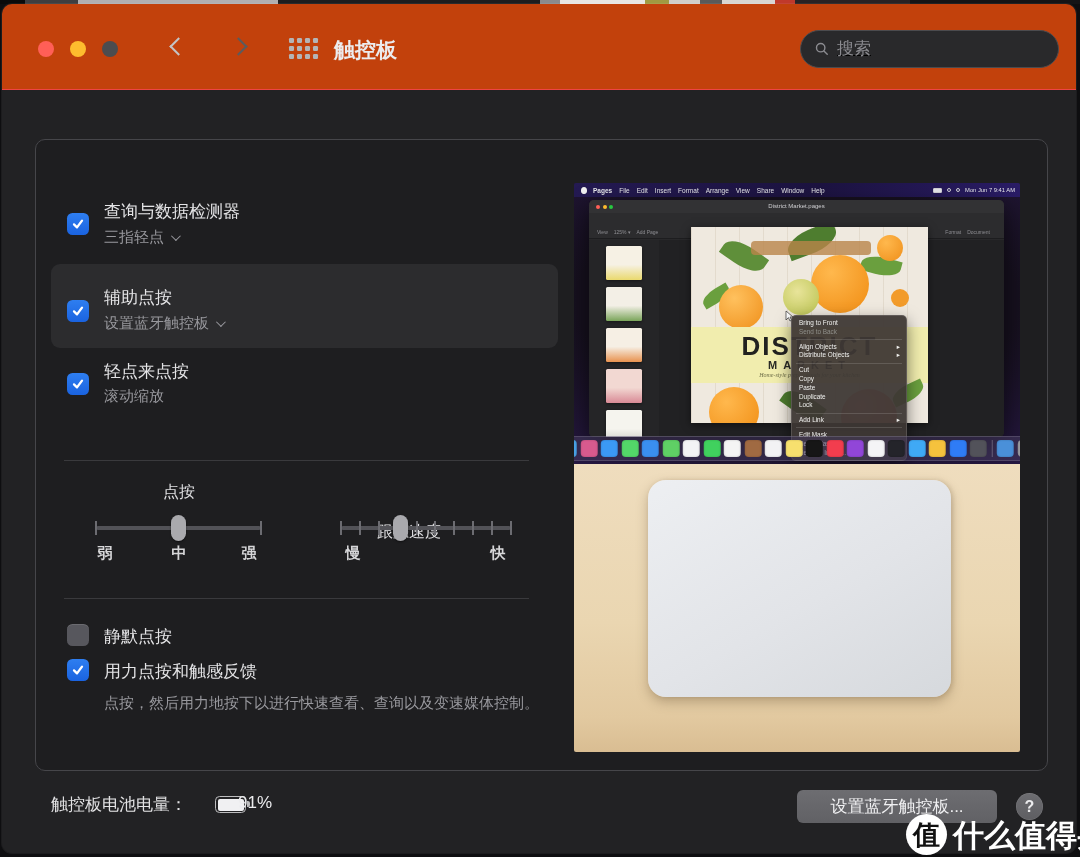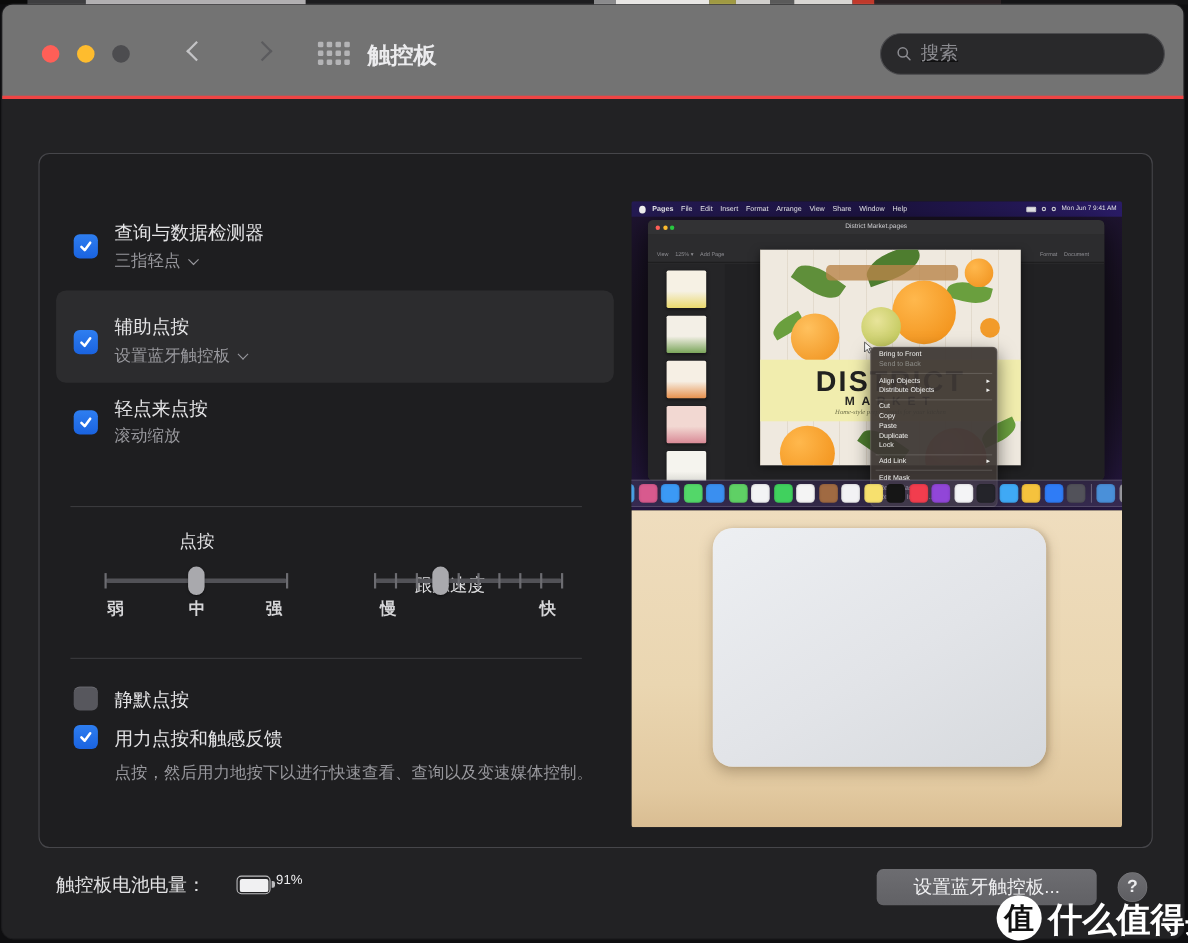--- a/index.html
+++ b/index.html
@@ -10,22 +10,22 @@
   
   #top-strip { position:absolute; left:0; top:0; width:1080px; height:4px; background:#141416; }
   #top-strip .seg { position:absolute; top:0; height:4px; }
 
   
   .app-window { position:absolute; left:2px; top:4px; width:1074px; height:849px;
     background:#222224; border-radius:10px; overflow:hidden;
     box-shadow:0 0 0 1px rgba(255,255,255,0.06); }
 
   
-  .toolbar { position:absolute; left:0; top:0; width:100%; height:86px; background:#737373;
-    border-bottom:3px solid #ef4444; }
+  .toolbar { position:absolute; left:0; top:0; width:100%; height:86px; background:#c2410c;
+    border-bottom:1px solid #ef4444; }
   .traffic { position:absolute; top:37px; width:16px; height:16px; border-radius:50%; }
   .t-close { left:36px; background:#ff5f57; }
   .t-min   { left:68px; background:#febc2e; }
   .t-zoom  { left:100px; background:#4c4c4f; }
   .nav-chev { position:absolute; top:36px; width:13px; height:13px; border-left:2.4px solid #c4c4c6;
     border-bottom:2.4px solid #c4c4c6; }
   .nav-back { left:170px; transform:rotate(45deg); }
   .nav-fwd  { left:230px; transform:rotate(-135deg); border-color:#5b5b5e; }
   .grid-icon { position:absolute; left:287px; top:34px; width:31px; height:23px;
     display:grid; grid-template-columns:repeat(4,5px); grid-template-rows:repeat(3,5px); gap:3px; }
@@ -135,21 +135,21 @@
   .trackpad { position:absolute; left:74px; top:16px; width:303px; height:217px; border-radius:18px;
     background:linear-gradient(150deg,#edeff2 0%, #e2e4e8 55%, #d6d9dd 100%);
     box-shadow:0 5px 12px rgba(110,90,60,0.38), 2px 0 4px rgba(110,90,60,0.18); }
 
   
   .footer-label { position:absolute; left:49px; top:703px; font-size:17px; color:#e2e2e4; }
   .battery { position:absolute; left:213px; top:706px; width:31px; height:17px;
     border:1.5px solid #bdbdbf; border-radius:4.5px; }
   .battery .fill { position:absolute; left:1.5px; top:1.5px; bottom:1.5px; width:91%; background:#f0f0f2; border-radius:2px; }
   .battery .nub { position:absolute; right:-5px; top:4px; width:3px; height:6px; background:#bdbdbf; border-radius:0 2px 2px 0; }
-  .pct { position:absolute; left:249px; top:703px; font-size:12px; color:#ececee; }
+  .pct { position:absolute; left:236px; top:703px; font-size:17px; color:#ececee; }
   .setup-btn { position:absolute; left:795px; top:700px; width:200px; height:33px;
     background:linear-gradient(180deg,#6d6d71,#616165); border-radius:6px; color:#f0f0f2; font-size:17px;
     display:flex; align-items:center; justify-content:center; font-family:inherit; border:none; }
   .help-btn { position:absolute; left:1014px; top:703px; width:27px; height:27px; border-radius:50%;
     background:linear-gradient(180deg,#6d6d71,#5e5e62); color:#ececee; font-size:16px; font-weight:700;
     display:flex; align-items:center; justify-content:center; box-shadow:inset 0 0 0 0.5px rgba(255,255,255,0.15); }
 
   
   .wm-badge { position:absolute; left:906px; top:814px; width:41px; height:41px; border-radius:50%;
     background:#ffffff; display:flex; align-items:center; justify-content:center; z-index:20; }

